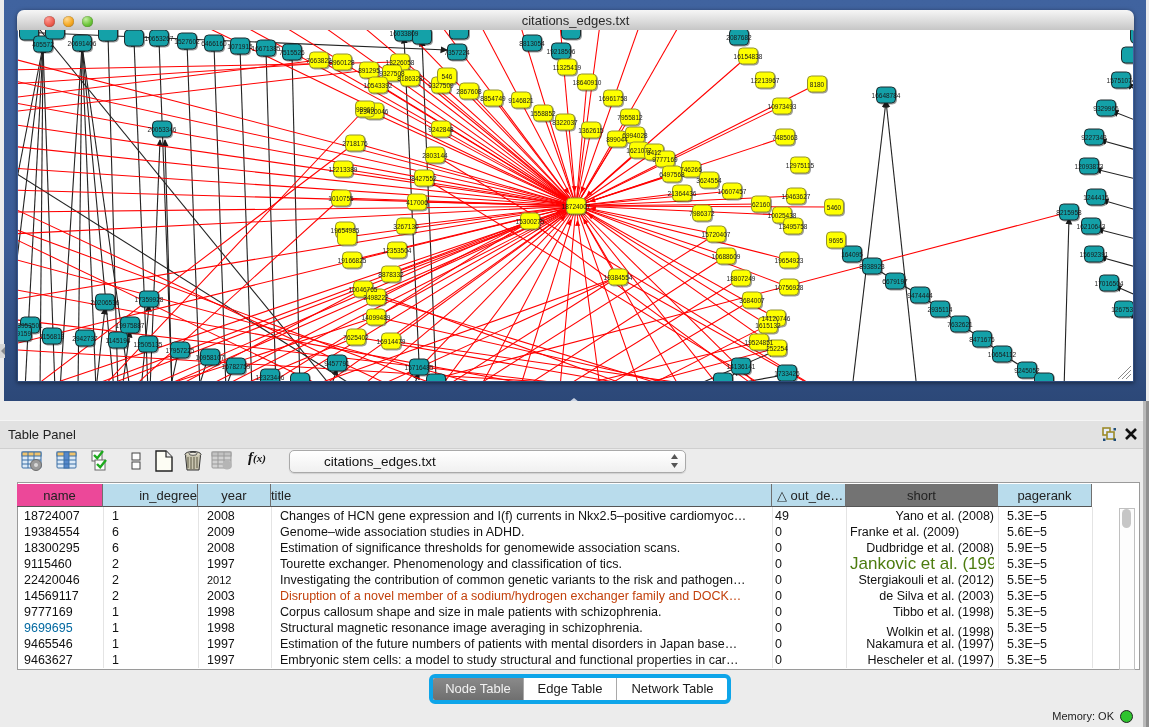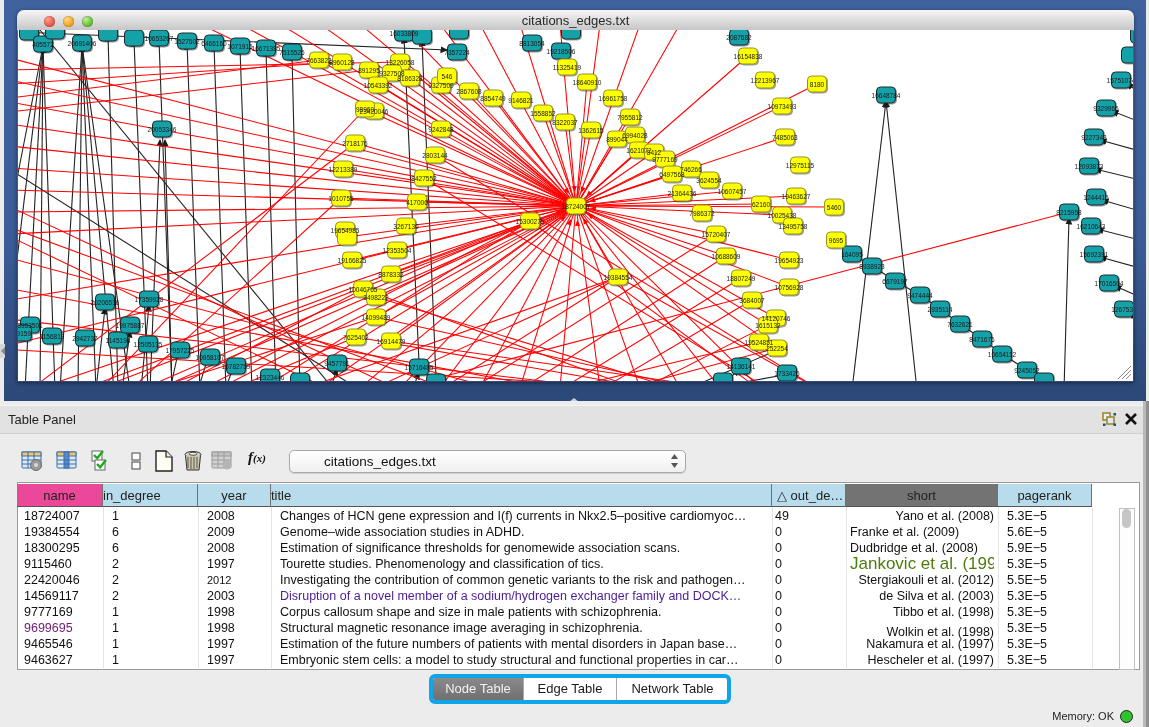--- a/index.html
+++ b/index.html
@@ -533,21 +533,21 @@
           <path d="M0,0 L6,-2.6 L6,2.6 z" fill="#ff0000"></path>
         </g>
         <g transform="translate(571.3,171.7) rotate(342.3)">
           <path d="M0,0 L6,-2.6 L6,2.6 z" fill="#ff0000"></path>
         </g>
       </svg>
     </div>
 </div>
 
 <div style="position:absolute;left:0;top:401px;width:1149px;height:326px;background:#ececec"></div>
-<div style="position:absolute;left:0;top:405px;width:1149px;height:27px;background:#e2e2e2;border-top:1px solid #f5f5f5;border-bottom:1px solid #cfcfcf">
+<div style="position:absolute;left:0;top:420px;width:1149px;height:27px;background:#e2e2e2;border-top:1px solid #f5f5f5;border-bottom:1px solid #cfcfcf">
   <div style="position:absolute;left:8px;top:0;font-size:13px;line-height:27px;color:#222">Table Panel</div>
   <svg style="position:absolute;left:1102px;top:6px" width="15" height="15" viewBox="0 0 15 15">
     <rect x="1" y="1" width="7" height="7" fill="#e8eefc" stroke="#9c8a28" stroke-width="1.6"></rect>
     <rect x="5" y="5" width="7" height="7" fill="#dde8fa" stroke="#9c8a28" stroke-width="1.6"></rect>
     <rect x="11.5" y="1" width="2.5" height="2.5" fill="#1f4e79"></rect>
       <rect x="1" y="11.5" width="2.5" height="2.5" fill="#1f4e79"></rect>
     <rect x="11.5" y="11.5" width="2.5" height="2.5" fill="#1f4e79"></rect>
   </svg>
   <svg style="position:absolute;left:1124px;top:6px" width="14" height="14" viewBox="0 0 14 14">
     <path d="M2 2 L12 12 M12 2 L2 12" stroke="#111" stroke-width="2.6"></path>
@@ -597,21 +597,21 @@
 <div style="position:absolute;left:289px;top:450px;width:395px;height:21px;background:linear-gradient(#ffffff,#f0f0f0);border:1px solid #a9a9a9;border-radius:5px;box-shadow:0 1px 1px rgba(0,0,0,.12)">
   <div style="position:absolute;left:34px;top:0;font-size:13.5px;line-height:21px;color:#111">citations_edges.txt</div>
   <svg style="position:absolute;right:6px;top:3px" width="9" height="14" viewBox="0 0 9 14">
     <path d="M4.5 0 L8 5 H1 z" fill="#555"></path>
       <path d="M4.5 14 L1 9 H8 z" fill="#555"></path>
   </svg>
 </div>
 
 <div style="position:absolute;left:17px;top:482px;width:1123px;height:188px;background:#fff;border:1px solid #9a9a9a;box-sizing:border-box"></div>
 <div style="position:absolute;left:17px;top:484px;width:86px;height:23px;background:#ec4899;border-right:1px solid #707070;border-bottom:1px solid #555;box-sizing:border-box;text-align:center;font-size:13px;line-height:23px;color:#222">name</div>
-<div style="position:absolute;left:103px;top:484px;width:95px;height:23px;background:#b9dcec;border-right:1px solid #707070;border-bottom:1px solid #555;box-sizing:border-box;text-align:left;font-size:13px;line-height:23px;color:#222">in_degree</div>
+<div style="position:absolute;left:103px;top:484px;width:95px;height:23px;background:#b9dcec;border-right:1px solid #707070;border-bottom:1px solid #555;box-sizing:border-box;text-align:right;font-size:13px;line-height:23px;color:#222">in_degree</div>
 <div style="position:absolute;left:198px;top:484px;width:73px;height:23px;background:#b9dcec;border-right:1px solid #707070;border-bottom:1px solid #555;box-sizing:border-box;text-align:center;font-size:13px;line-height:23px;color:#222">year</div>
 <div style="position:absolute;left:271px;top:484px;width:501px;height:23px;background:#b9dcec;border-right:1px solid #707070;border-bottom:1px solid #555;box-sizing:border-box;text-align:left;font-size:13px;line-height:23px;color:#222">title</div>
 <div style="position:absolute;left:772px;top:484px;width:74px;height:23px;background:#b9dcec;border-right:1px solid #707070;border-bottom:1px solid #555;box-sizing:border-box;text-align:left;text-indent:5px;font-size:13px;line-height:23px;color:#222">△ out_de…</div>
 <div style="position:absolute;left:846px;top:484px;width:152px;height:23px;background:#737373;border-right:1px solid #707070;border-bottom:1px solid #555;box-sizing:border-box;text-align:center;font-size:13px;line-height:23px;color:#222">short</div>
 <div style="position:absolute;left:998px;top:484px;width:94px;height:23px;background:#b9dcec;border-right:1px solid #707070;border-bottom:1px solid #555;box-sizing:border-box;text-align:center;font-size:13px;line-height:23px;color:#222">pagerank</div>
 <div style="position:absolute;left:103px;top:507px;width:1px;height:161px;background:#e4e4e4"></div>
 <div style="position:absolute;left:198px;top:507px;width:1px;height:161px;background:#e4e4e4"></div>
 <div style="position:absolute;left:271px;top:507px;width:1px;height:161px;background:#e4e4e4"></div>
 <div style="position:absolute;left:772px;top:507px;width:1px;height:161px;background:#e4e4e4"></div>
 <div style="position:absolute;left:846px;top:507px;width:1px;height:161px;background:#e4e4e4"></div>
@@ -629,51 +629,51 @@
 <div style="position:absolute;left:207px;top:524px;width:60px;height:16px;overflow:hidden;white-space:nowrap;font-size:12.5px;line-height:16px;color:#111">2009</div>
 <div style="position:absolute;left:280px;top:524px;width:488px;height:16px;overflow:hidden;white-space:nowrap;font-size:12.5px;line-height:16px;color:#111">Genome–wide association studies in ADHD.</div>
 <div style="position:absolute;left:775px;top:524px;width:67px;height:16px;overflow:hidden;white-space:nowrap;font-size:12.5px;line-height:16px;color:#111">0</div>
 <div style="position:absolute;left:850px;top:524px;width:144px;height:16px;overflow:hidden;white-space:nowrap;font-size:12.5px;line-height:16px;color:#111;text-align:left">Franke et al. (2009)</div>
 <div style="position:absolute;left:1007px;top:524px;width:81px;height:16px;overflow:hidden;white-space:nowrap;font-size:12.5px;line-height:16px;color:#111">5.6E−5</div>
 <div style="position:absolute;left:24px;top:540px;width:75px;height:16px;overflow:hidden;white-space:nowrap;font-size:12.5px;line-height:16px;color:#111">18300295</div>
 <div style="position:absolute;left:112px;top:540px;width:82px;height:16px;overflow:hidden;white-space:nowrap;font-size:12.5px;line-height:16px;color:#111">6</div>
 <div style="position:absolute;left:207px;top:540px;width:60px;height:16px;overflow:hidden;white-space:nowrap;font-size:12.5px;line-height:16px;color:#111">2008</div>
 <div style="position:absolute;left:280px;top:540px;width:488px;height:16px;overflow:hidden;white-space:nowrap;font-size:12.5px;line-height:16px;color:#111">Estimation of significance thresholds for genomewide association scans.</div>
 <div style="position:absolute;left:775px;top:540px;width:67px;height:16px;overflow:hidden;white-space:nowrap;font-size:12.5px;line-height:16px;color:#111">0</div>
-<div style="position:absolute;left:850px;top:540px;width:144px;height:16px;overflow:hidden;white-space:nowrap;font-size:12.5px;line-height:16px;color:#111;">Dudbridge et al. (2008)</div>
+<div style="position:absolute;left:850px;top:540px;width:144px;height:16px;overflow:hidden;white-space:nowrap;font-size:12.5px;line-height:16px;color:#111;text-align:right">Dudbridge et al. (2008)</div>
 <div style="position:absolute;left:1007px;top:540px;width:81px;height:16px;overflow:hidden;white-space:nowrap;font-size:12.5px;line-height:16px;color:#111">5.9E−5</div>
 <div style="position:absolute;left:24px;top:556px;width:75px;height:16px;overflow:hidden;white-space:nowrap;font-size:12.5px;line-height:16px;color:#111">9115460</div>
 <div style="position:absolute;left:112px;top:556px;width:82px;height:16px;overflow:hidden;white-space:nowrap;font-size:12.5px;line-height:16px;color:#111">2</div>
 <div style="position:absolute;left:207px;top:556px;width:60px;height:16px;overflow:hidden;white-space:nowrap;font-size:12.5px;line-height:16px;color:#111">1997</div>
-<div style="position:absolute;left:280px;top:556px;width:488px;height:16px;overflow:hidden;white-space:nowrap;font-size:12.5px;line-height:16px;color:#111">Tourette studies. Phenomenology and classification of tics.</div>
+<div style="position:absolute;left:280px;top:556px;width:488px;height:16px;overflow:hidden;white-space:nowrap;font-size:12.5px;line-height:16px;color:#111">Tourette exchanger. Phenomenology and classification of tics.</div>
 <div style="position:absolute;left:775px;top:556px;width:67px;height:16px;overflow:hidden;white-space:nowrap;font-size:12.5px;line-height:16px;color:#111">0</div>
 <div style="position:absolute;left:850px;top:556px;width:144px;height:16px;overflow:hidden;white-space:nowrap;font-size:17px;line-height:16px;color:#4d7c0f;text-align:left">Jankovic et al. (1997)</div>
 <div style="position:absolute;left:1007px;top:556px;width:81px;height:16px;overflow:hidden;white-space:nowrap;font-size:12.5px;line-height:16px;color:#111">5.3E−5</div>
 <div style="position:absolute;left:24px;top:572px;width:75px;height:16px;overflow:hidden;white-space:nowrap;font-size:12.5px;line-height:16px;color:#111">22420046</div>
 <div style="position:absolute;left:112px;top:572px;width:82px;height:16px;overflow:hidden;white-space:nowrap;font-size:12.5px;line-height:16px;color:#111">2</div>
 <div style="position:absolute;left:207px;top:572px;width:60px;height:16px;overflow:hidden;white-space:nowrap;font-size:11px;line-height:16px;color:#111">2012</div>
 <div style="position:absolute;left:280px;top:572px;width:488px;height:16px;overflow:hidden;white-space:nowrap;font-size:12.5px;line-height:16px;color:#111">Investigating the contribution of common genetic variants to the risk and pathogen…</div>
 <div style="position:absolute;left:775px;top:572px;width:67px;height:16px;overflow:hidden;white-space:nowrap;font-size:12.5px;line-height:16px;color:#111">0</div>
 <div style="position:absolute;left:850px;top:572px;width:144px;height:16px;overflow:hidden;white-space:nowrap;font-size:12.5px;line-height:16px;color:#111;text-align:right">Stergiakouli et al. (2012)</div>
 <div style="position:absolute;left:1007px;top:572px;width:81px;height:16px;overflow:hidden;white-space:nowrap;font-size:12.5px;line-height:16px;color:#111">5.5E−5</div>
 <div style="position:absolute;left:24px;top:588px;width:75px;height:16px;overflow:hidden;white-space:nowrap;font-size:12.5px;line-height:16px;color:#111">14569117</div>
 <div style="position:absolute;left:112px;top:588px;width:82px;height:16px;overflow:hidden;white-space:nowrap;font-size:12.5px;line-height:16px;color:#111">2</div>
 <div style="position:absolute;left:207px;top:588px;width:60px;height:16px;overflow:hidden;white-space:nowrap;font-size:12.5px;line-height:16px;color:#111">2003</div>
-<div style="position:absolute;left:280px;top:588px;width:488px;height:16px;overflow:hidden;white-space:nowrap;font-size:12.5px;line-height:16px;color:#4c1d95">Disruption of a novel member of a sodium/hydrogen exchanger family and DOCK…</div>
+<div style="position:absolute;left:280px;top:588px;width:488px;height:16px;overflow:hidden;white-space:nowrap;font-size:12.5px;line-height:16px;color:#c2410c">Disruption of a novel member of a sodium/hydrogen exchanger family and DOCK…</div>
 <div style="position:absolute;left:775px;top:588px;width:67px;height:16px;overflow:hidden;white-space:nowrap;font-size:12.5px;line-height:16px;color:#111">0</div>
 <div style="position:absolute;left:850px;top:588px;width:144px;height:16px;overflow:hidden;white-space:nowrap;font-size:12.5px;line-height:16px;color:#111;text-align:right">de Silva et al. (2003)</div>
 <div style="position:absolute;left:1007px;top:588px;width:81px;height:16px;overflow:hidden;white-space:nowrap;font-size:12.5px;line-height:16px;color:#111">5.3E−5</div>
 <div style="position:absolute;left:24px;top:604px;width:75px;height:16px;overflow:hidden;white-space:nowrap;font-size:12.5px;line-height:16px;color:#111">9777169</div>
 <div style="position:absolute;left:112px;top:604px;width:82px;height:16px;overflow:hidden;white-space:nowrap;font-size:12.5px;line-height:16px;color:#111">1</div>
 <div style="position:absolute;left:207px;top:604px;width:60px;height:16px;overflow:hidden;white-space:nowrap;font-size:12.5px;line-height:16px;color:#111">1998</div>
 <div style="position:absolute;left:280px;top:604px;width:488px;height:16px;overflow:hidden;white-space:nowrap;font-size:12.5px;line-height:16px;color:#111">Corpus callosum shape and size in male patients with schizophrenia.</div>
 <div style="position:absolute;left:775px;top:604px;width:67px;height:16px;overflow:hidden;white-space:nowrap;font-size:12.5px;line-height:16px;color:#111">0</div>
 <div style="position:absolute;left:850px;top:604px;width:144px;height:16px;overflow:hidden;white-space:nowrap;font-size:12.5px;line-height:16px;color:#111;text-align:right">Tibbo et al. (1998)</div>
 <div style="position:absolute;left:1007px;top:604px;width:81px;height:16px;overflow:hidden;white-space:nowrap;font-size:12.5px;line-height:16px;color:#111">5.3E−5</div>
-<div style="position:absolute;left:24px;top:620px;width:75px;height:16px;overflow:hidden;white-space:nowrap;font-size:12.5px;line-height:16px;color:#701a75">9699695</div>
+<div style="position:absolute;left:24px;top:620px;width:75px;height:16px;overflow:hidden;white-space:nowrap;font-size:12.5px;line-height:16px;color:#0369a1">9699695</div>
 <div style="position:absolute;left:112px;top:620px;width:82px;height:16px;overflow:hidden;white-space:nowrap;font-size:12.5px;line-height:16px;color:#111">1</div>
 <div style="position:absolute;left:207px;top:620px;width:60px;height:16px;overflow:hidden;white-space:nowrap;font-size:12.5px;line-height:16px;color:#111">1998</div>
 <div style="position:absolute;left:280px;top:620px;width:488px;height:16px;overflow:hidden;white-space:nowrap;font-size:12.5px;line-height:16px;color:#111">Structural magnetic resonance image averaging in schizophrenia.</div>
 <div style="position:absolute;left:775px;top:620px;width:67px;height:16px;overflow:hidden;white-space:nowrap;font-size:12.5px;line-height:16px;color:#111">0</div>
 <div style="position:absolute;left:850px;top:624px;width:144px;height:16px;overflow:hidden;white-space:nowrap;font-size:12.5px;line-height:16px;color:#111;text-align:right">Wolkin et al. (1998)</div>
 <div style="position:absolute;left:1007px;top:620px;width:81px;height:16px;overflow:hidden;white-space:nowrap;font-size:12.5px;line-height:16px;color:#111">5.3E−5</div>
 <div style="position:absolute;left:24px;top:636px;width:75px;height:16px;overflow:hidden;white-space:nowrap;font-size:12.5px;line-height:16px;color:#111">9465546</div>
 <div style="position:absolute;left:112px;top:636px;width:82px;height:16px;overflow:hidden;white-space:nowrap;font-size:12.5px;line-height:16px;color:#111">1</div>
 <div style="position:absolute;left:207px;top:636px;width:60px;height:16px;overflow:hidden;white-space:nowrap;font-size:12.5px;line-height:16px;color:#111">1997</div>
 <div style="position:absolute;left:280px;top:636px;width:488px;height:16px;overflow:hidden;white-space:nowrap;font-size:12.5px;line-height:16px;color:#111">Estimation of the future numbers of patients with mental disorders in Japan base…</div>

